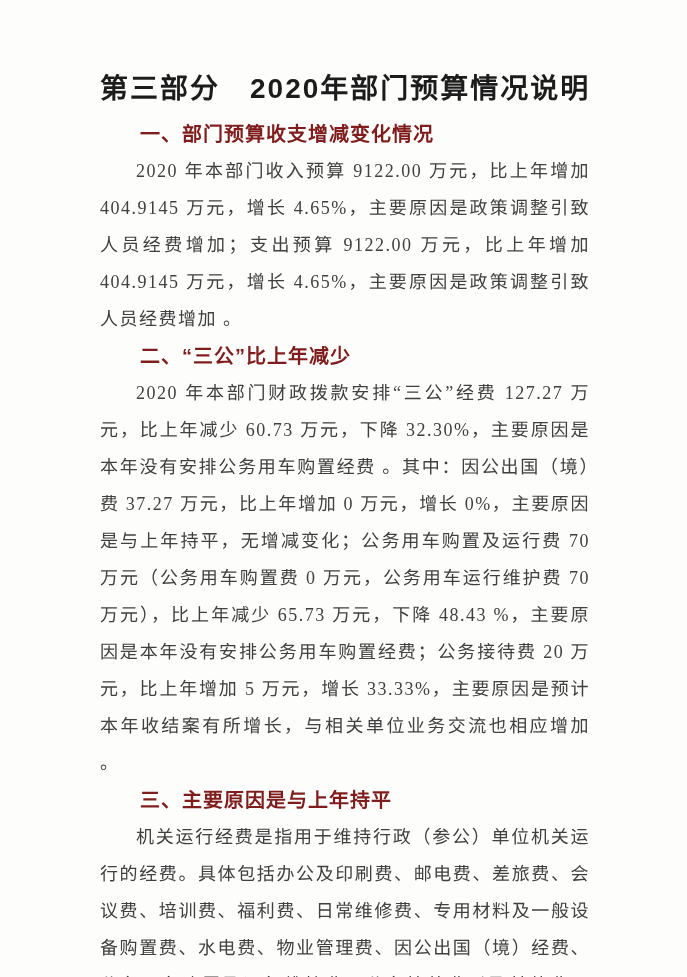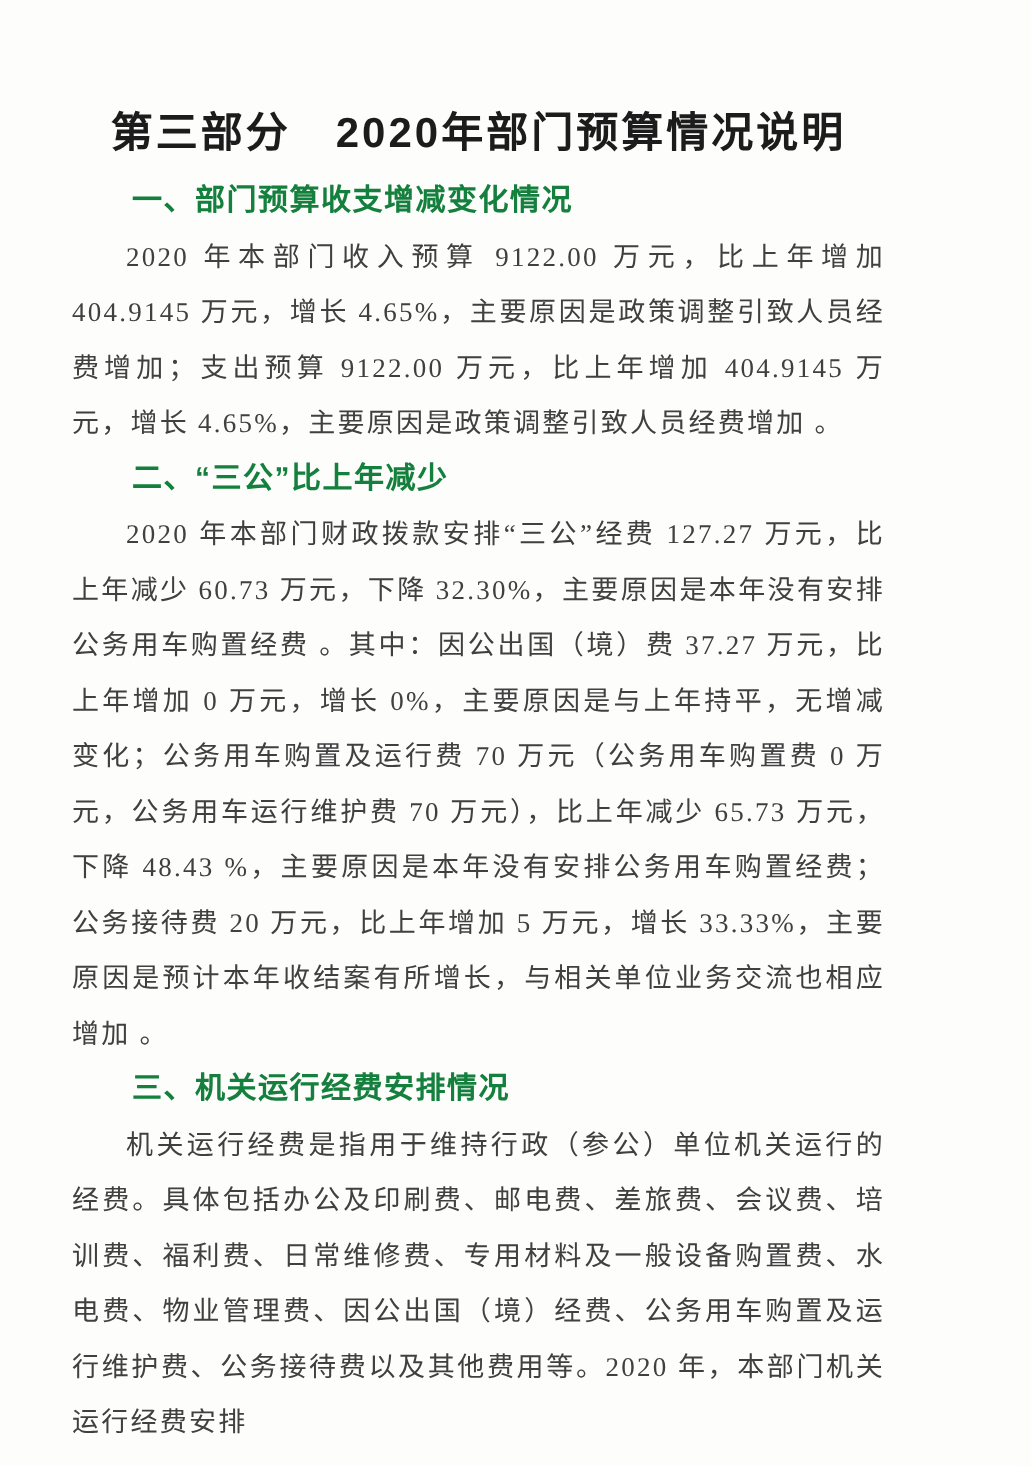--- a/index.html
+++ b/index.html
@@ -7,42 +7,42 @@
     padding: 0;
     background: #ffffff;
   }
   .page {
     position: relative;
     width: 687px;
     height: 977px;
     margin: 0 auto;
     background: #fdfdfc;
     box-sizing: border-box;
-    padding: 68px 97px 0 48px;
+    padding: 68px 97px 0 100px;
     color: #2b2b2b;
     overflow: hidden;
   }
   .doc-title {
     font-family: "Liberation Sans", "DejaVu Sans", sans-serif;
     font-weight: 700;
     font-size: 28px;
     line-height: 42px;
     text-align: center;
     letter-spacing: 2px;
     color: #1c1c1c;
     margin: 0 0 6px 0;
     white-space: nowrap;
   }
   .section-heading {
     font-family: "Liberation Sans", "DejaVu Sans", sans-serif;
     font-weight: 700;
     font-size: 20px;
     line-height: 37px;
     letter-spacing: 1px;
-    color: #15803d;
+    color: #7f1d1d;
     text-indent: 2em;
     margin: 0;
   }
   .body-paragraph {
     font-family: "Liberation Serif", "DejaVu Serif", serif;
     font-size: 18px;
     line-height: 37px;
     letter-spacing: 1.5px;
     text-align: justify;
     text-indent: 2em;
@@ -55,15 +55,15 @@
 
 <div class="page">
   <h1 class="doc-title">第三部分　2020年部门预算情况说明</h1>
 
   <h2 class="section-heading">一、部门预算收支增减变化情况</h2>
   <p class="body-paragraph">2020 年本部门收入预算 9122.00 万元，比上年增加 404.9145 万元，增长 4.65%，主要原因是政策调整引致人员经费增加；支出预算 9122.00 万元，比上年增加 404.9145 万元，增长 4.65%，主要原因是政策调整引致人员经费增加 。</p>
 
   <h2 class="section-heading">二、“三公”比上年减少</h2>
   <p class="body-paragraph">2020 年本部门财政拨款安排“三公”经费 127.27 万元，比上年减少 60.73 万元，下降 32.30%，主要原因是本年没有安排公务用车购置经费 。其中：因公出国（境）费 37.27 万元，比上年增加 0 万元，增长 0%，主要原因是与上年持平，无增减变化；公务用车购置及运行费 70 万元（公务用车购置费 0 万元，公务用车运行维护费 70 万元），比上年减少 65.73 万元，下降 48.43 %，主要原因是本年没有安排公务用车购置经费；公务接待费 20 万元，比上年增加 5 万元，增长 33.33%，主要原因是预计本年收结案有所增长，与相关单位业务交流也相应增加 。</p>
 
-  <h2 class="section-heading">三、机关运行经费安排情况</h2>
+  <h2 class="section-heading">三、主要原因是与上年持平</h2>
   <p class="body-paragraph">机关运行经费是指用于维持行政（参公）单位机关运行的经费。具体包括办公及印刷费、邮电费、差旅费、会议费、培训费、福利费、日常维修费、专用材料及一般设备购置费、水电费、物业管理费、因公出国（境）经费、公务用车购置及运行维护费、公务接待费以及其他费用等。2020 年，本部门机关运行经费安排</p>
 </div>
 
 </body></html>

